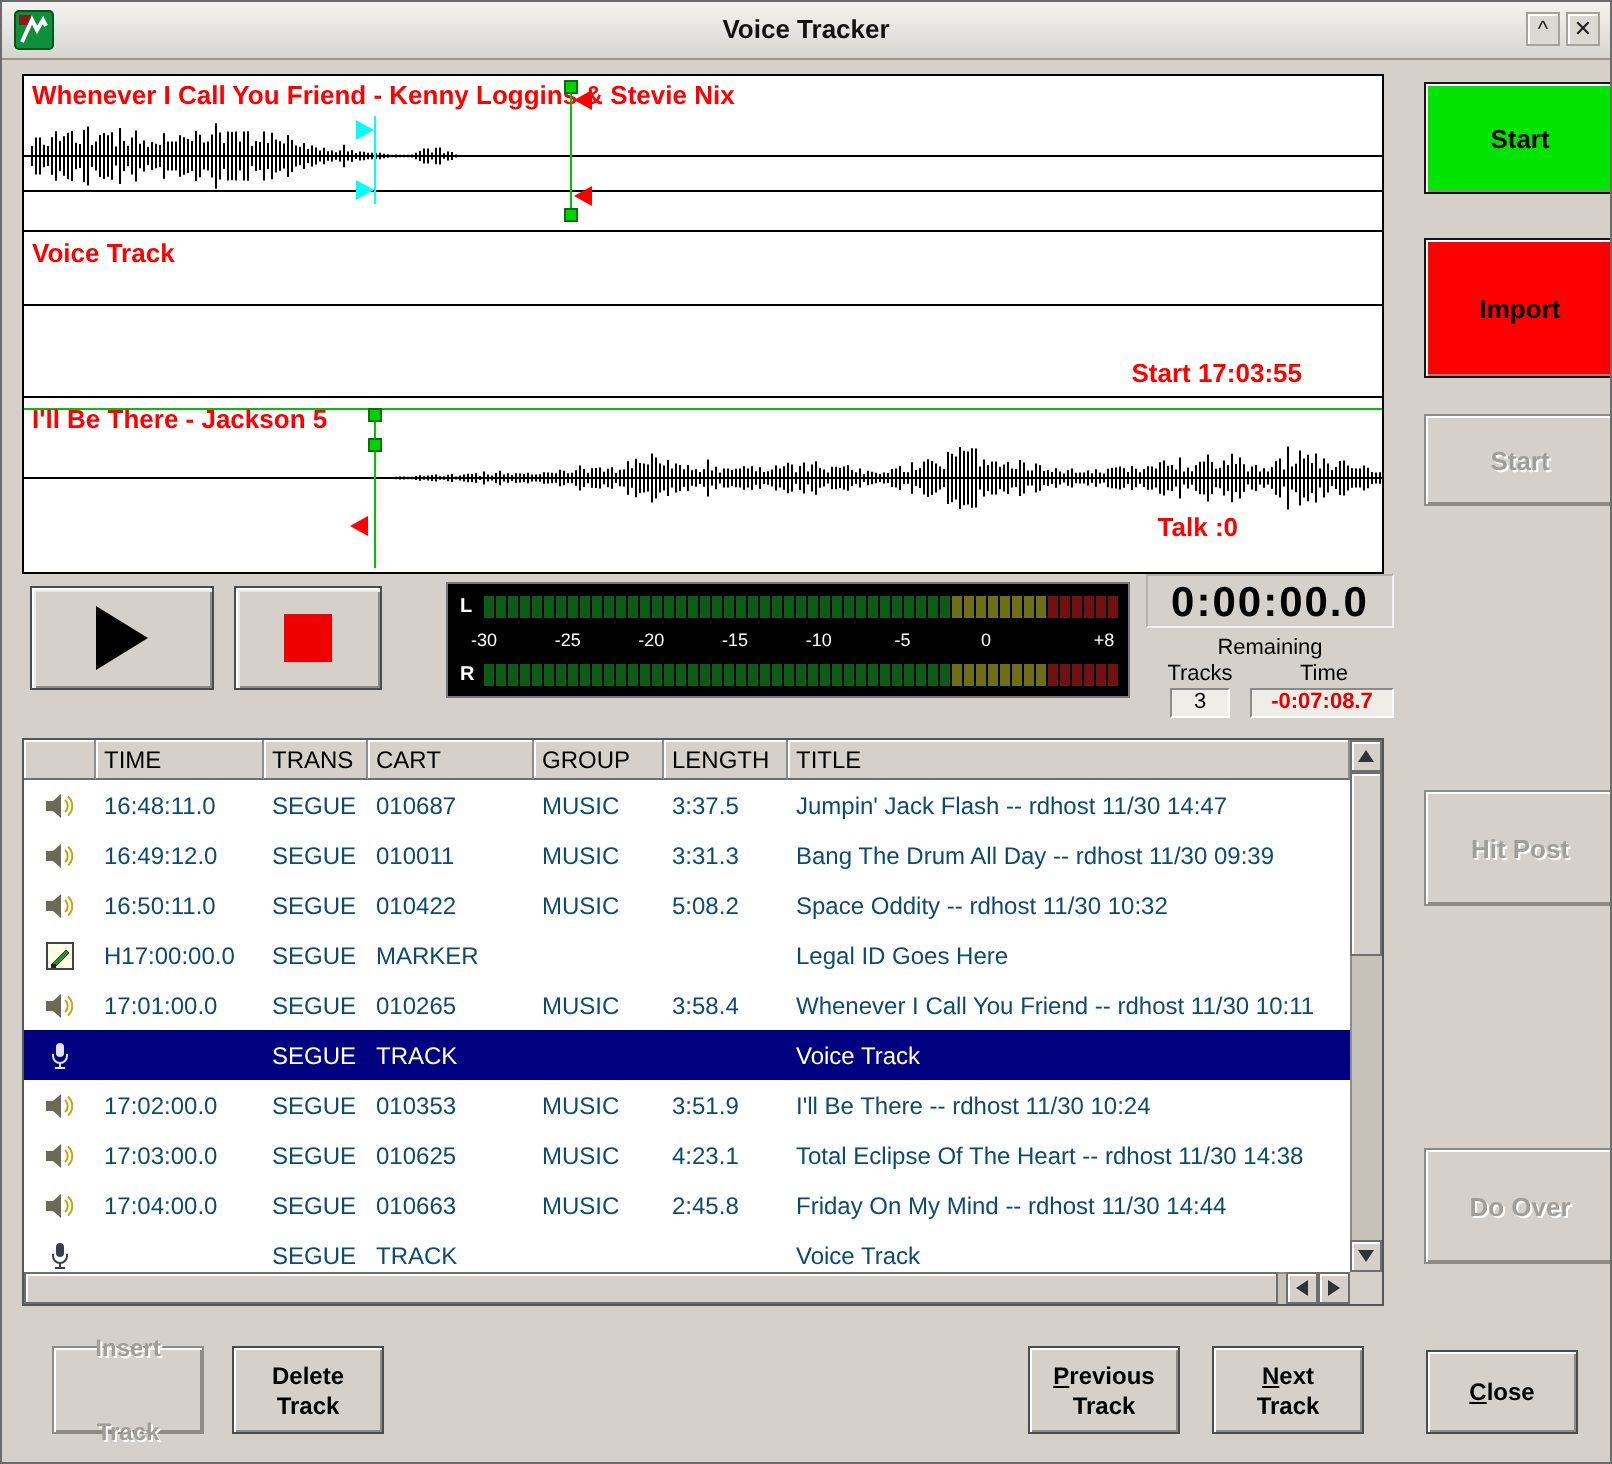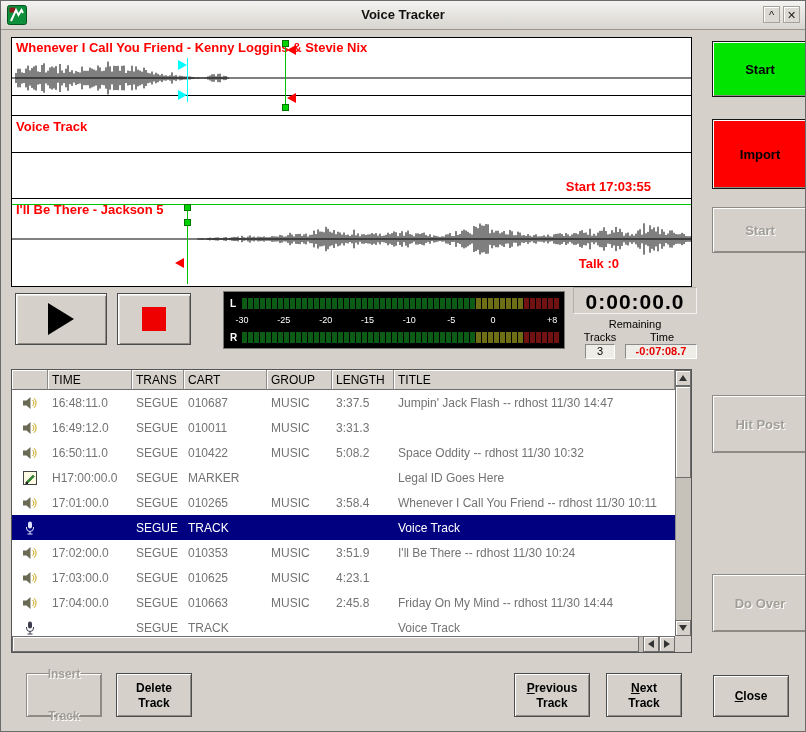--- a/index.html
+++ b/index.html
@@ -66,21 +66,21 @@
   
   .log { position:absolute; left:10px; top:368px; width:681px; height:284px;
     background:#fff; border:1px solid #555; box-sizing:border-box; }
   .log-header { position:absolute; left:0; top:0; right:16px; height:20px; display:grid;
     grid-template-columns:36px 84px 52px 83px 65px 62px 1fr; }
   .hcell { background:#d5d1ca; border-right:1px solid #8c8c8c; border-bottom:1px solid #6e6e6e;
     box-shadow:inset 1px 1px 0 #fff; font-size:12px; color:#000; padding:3px 0 0 4px;
     white-space:nowrap; overflow:hidden; box-sizing:border-box; }
   .log-body { position:absolute; left:0; top:20px; right:16px; bottom:16px; overflow:hidden; background:#fff; }
   .log-row { display:grid; grid-template-columns:36px 84px 52px 83px 65px 62px 1fr;
-    height:25px; align-items:center; font-size:12px; color:#737373; }
+    height:25px; align-items:center; font-size:12px; color:#0c4a6e; }
   .log-row .c { padding-left:4px; white-space:nowrap; overflow:hidden; }
   .log-row .ci { display:flex; justify-content:center; padding-left:0; }
   .log-row.selected { color:#fff; }
 
   
   .vsb { position:absolute; right:0; top:0; width:16px; bottom:16px; background:#c6c2ba; border-left:1px solid #8c8c8c; box-sizing:border-box; }
   .hsb { position:absolute; left:0; bottom:0; right:16px; height:16px; background:#c6c2ba; border-top:1px solid #8c8c8c; box-sizing:border-box; }
   .sb-btn { position:absolute; width:16px; height:16px; background:#d5d1ca; border:1px solid #6e6e6e;
     box-shadow:inset 1px 1px 0 #fff; box-sizing:border-box; display:flex; align-items:center; justify-content:center; }
   .vsb .up { top:0; left:-1px; } .vsb .down { bottom:0; left:-1px; }
@@ -338,20 +338,21 @@
     <polygon points="1,5.5 4.5,5.5 8.5,2 8.5,14 4.5,10.5 1,10.5" fill="#6b6b55"></polygon>
     <path d="M10.5 5 A4 4 0 0 1 10.5 11" stroke="#c8a414" fill="none"></path>
     <path d="M12 3.2 A6.5 6.5 0 0 1 12 12.8" stroke="#c8a414" fill="none"></path>
             </svg>
           </span>
     <span class="c">16:49:12.0</span>
     <span class="c">SEGUE</span>
     <span class="c">010011</span>
     <span class="c">MUSIC</span>
     <span class="c">3:31.3</span>
+    <span class="c">Bang The Drum All Day -- rdhost 11/30 09:39</span>
   </div>
   <div class="log-row">
     <span class="c ci">
             <svg width="16" height="16" viewBox="0 0 16 16">
     <polygon points="1,5.5 4.5,5.5 8.5,2 8.5,14 4.5,10.5 1,10.5" fill="#6b6b55"></polygon>
     <path d="M10.5 5 A4 4 0 0 1 10.5 11" stroke="#c8a414" fill="none"></path>
     <path d="M12 3.2 A6.5 6.5 0 0 1 12 12.8" stroke="#c8a414" fill="none"></path>
             </svg>
           </span>
     <span class="c">16:50:11.0</span>
@@ -428,20 +429,21 @@
     <polygon points="1,5.5 4.5,5.5 8.5,2 8.5,14 4.5,10.5 1,10.5" fill="#6b6b55"></polygon>
     <path d="M10.5 5 A4 4 0 0 1 10.5 11" stroke="#c8a414" fill="none"></path>
     <path d="M12 3.2 A6.5 6.5 0 0 1 12 12.8" stroke="#c8a414" fill="none"></path>
             </svg>
           </span>
     <span class="c">17:03:00.0</span>
     <span class="c">SEGUE</span>
     <span class="c">010625</span>
     <span class="c">MUSIC</span>
     <span class="c">4:23.1</span>
+    <span class="c">Total Eclipse Of The Heart -- rdhost 11/30 14:38</span>
   </div>
   <div class="log-row">
     <span class="c ci">
             <svg width="16" height="16" viewBox="0 0 16 16">
     <polygon points="1,5.5 4.5,5.5 8.5,2 8.5,14 4.5,10.5 1,10.5" fill="#6b6b55"></polygon>
     <path d="M10.5 5 A4 4 0 0 1 10.5 11" stroke="#c8a414" fill="none"></path>
     <path d="M12 3.2 A6.5 6.5 0 0 1 12 12.8" stroke="#c8a414" fill="none"></path>
             </svg>
           </span>
     <span class="c">17:04:00.0</span>

